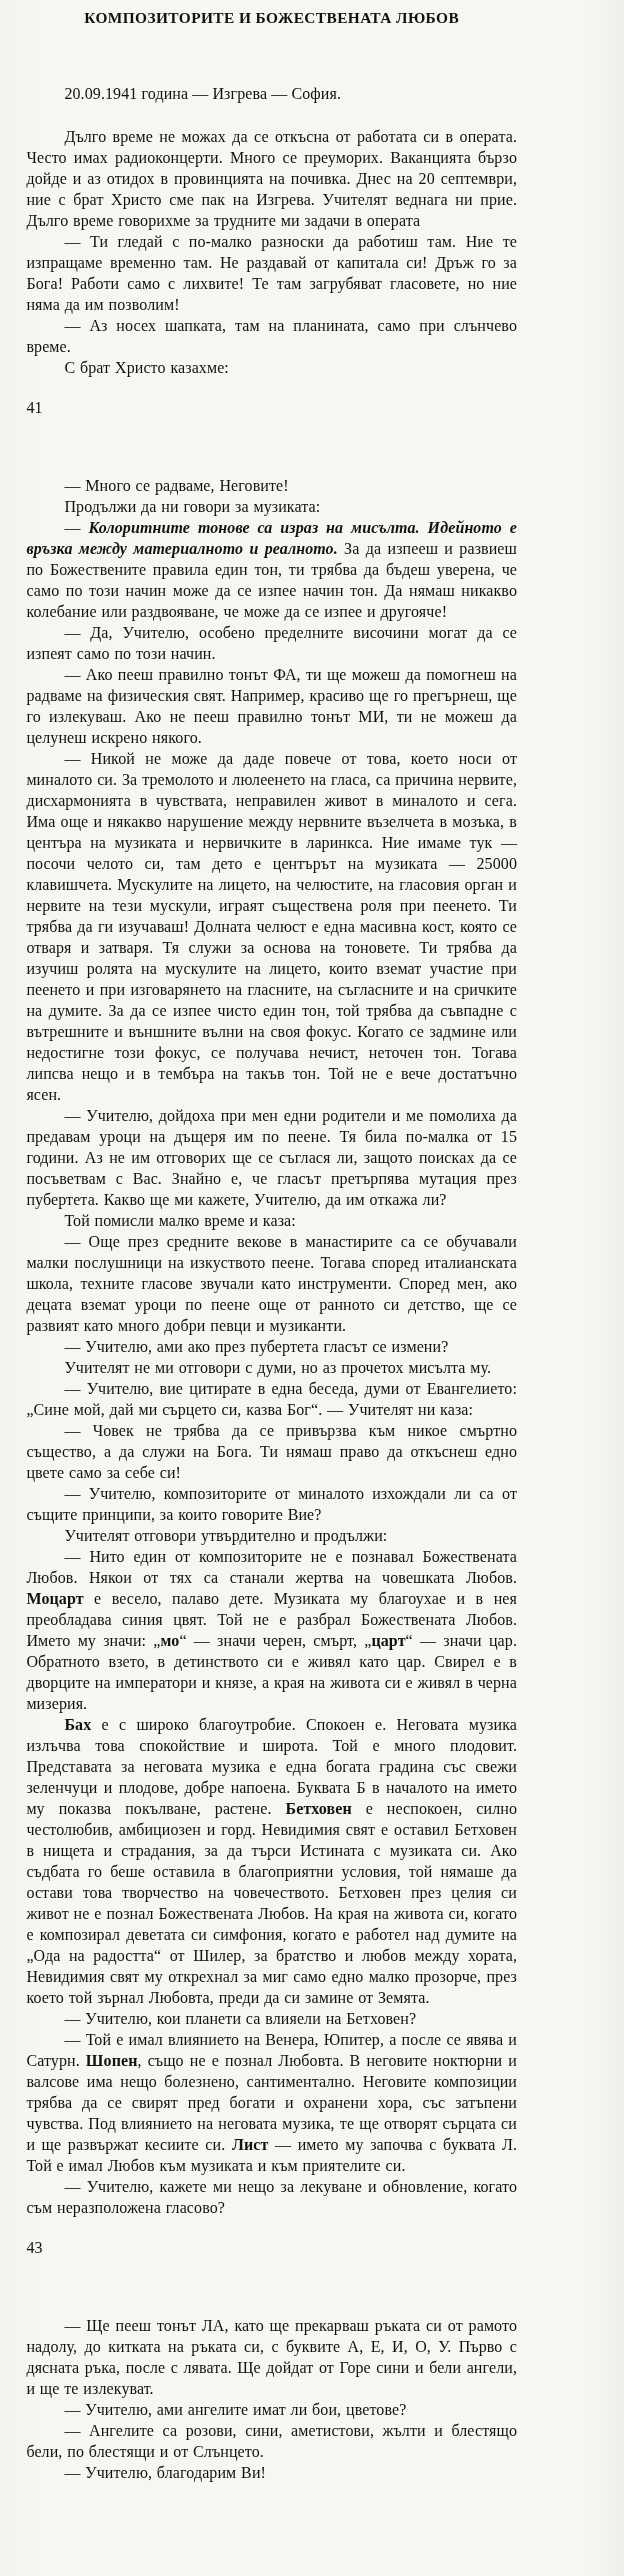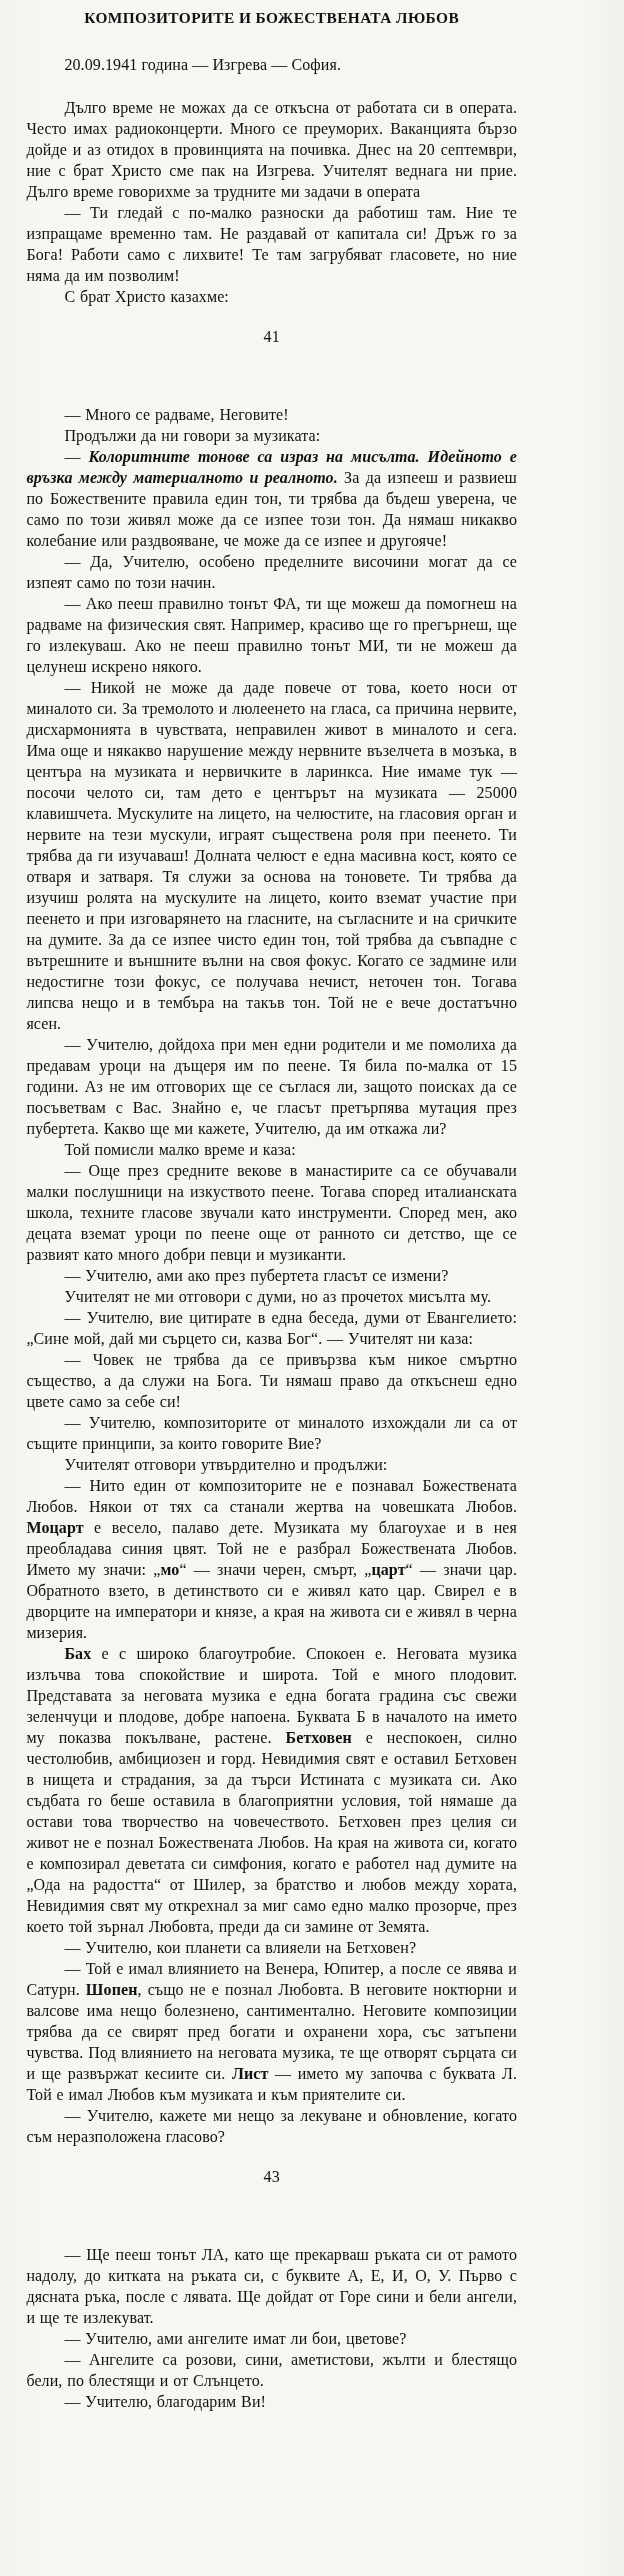--- a/index.html
+++ b/index.html
@@ -24,59 +24,60 @@
   }
   .title {
     margin: 0;
     padding-top: 1.5px;
     text-align: center;
     font-size: 15.4px;
     font-weight: bold;
     letter-spacing: 0.4px;
     font-family: "Liberation Serif", serif;
   }
-  .content { margin-top: 27px; }
+  .content { margin-top: 56px; }
   .para, .dateline, .pagenum {
     margin: 0;
     font-size: 16px;
     line-height: 21px;
     letter-spacing: 0.1px;
   }
   .para {
     text-align: justify;
     text-indent: 38px;
     word-spacing: 0.7px;
     font-family: Liberation Serif, serif;
   }
   .dateline {
     text-indent: 38px;
     margin-bottom: 22px;
   }
   .pagenum {
-    text-align: center;
+    text-align: left;
     margin-top: 19px;
     margin-bottom: 57px;
   }
   .seg-b  { font-weight: bold; }
   .seg-bi { font-weight: bold; font-style: italic; }
 </style>
 </head>
 <body>
 
 <div class="page">
   <h1 class="title">КОМПОЗИТОРИТЕ И БОЖЕСТВЕНАТА ЛЮБОВ</h1>
   <div class="content">
       <div class="dateline"><span>20.09.1941 година — Изгрева — София.</span></div>
       <p class="para"><span>Дълго време не можах да се откъсна от работата си в операта. Често имах радиоконцерти. Много се преуморих. Ваканцията бързо дойде и аз отидох в провинцията на почивка. Днес на 20 септември, ние с брат Христо сме пак на Изгрева. Учителят веднага ни прие. Дълго време говорихме за трудните ми задачи в операта</span></p>
       <p class="para"><span>— Ти гледай с по-малко разноски да работиш там. Ние те изпращаме временно там. Не раздавай от капитала си! Дръж го за Бога! Работи само с лихвите! Те там загрубяват гласовете, но ние няма да им позволим!</span></p>
+      <p class="para"><span>— Аз носех шапката, там на планината, само при слънчево време.</span></p>
       <p class="para"><span>С брат Христо казахме:</span></p>
       <div class="pagenum"><span>41</span></div>
       <p class="para"><span>— Много се радваме, Неговите!</span></p>
       <p class="para"><span>Продължи да ни говори за музиката:</span></p>
-      <p class="para"><span>— </span><span class="seg-bi">Колоритните тонове са израз на мисълта. Идейното е връзка между материалното и реалното.</span><span> За да изпееш и развиеш по Божествените правила един тон, ти трябва да бъдеш уверена, че само по този живял може да се изпее този тон. Да нямаш никакво колебание или раздвояване, че може да се изпее и другояче!</span></p>
+      <p class="para"><span>— </span><span class="seg-bi">Колоритните тонове са израз на мисълта. Идейното е връзка между материалното и реалното.</span><span> За да изпееш и развиеш по Божествените правила един тон, ти трябва да бъдеш уверена, че само по този начин може да се изпее начин тон. Да нямаш никакво колебание или раздвояване, че може да се изпее и другояче!</span></p>
       <p class="para"><span>— Да, Учителю, особено пределните височини могат да се изпеят само по този начин.</span></p>
       <p class="para"><span>— Ако пееш правилно тонът ФА, ти ще можеш да помогнеш на радваме на физическия свят. Например, красиво ще го прегърнеш, ще го излекуваш. Ако не пееш правилно тонът МИ, ти не можеш да целунеш искрено някого.</span></p>
       <p class="para"><span>— Никой не може да даде повече от това, което носи от миналото си. За тремолото и люлеенето на гласа, са причина нервите, дисхармонията в чувствата, неправилен живот в миналото и сега. Има още и някакво нарушение между нервните възелчета в мозъка, в центъра на музиката и нервичките в ларинкса. Ние имаме тук — посочи челото си, там дето е центърът на музиката — 25000 клавишчета. Мускулите на лицето, на челюстите, на гласовия орган и нервите на тези мускули, играят съществена роля при пеенето. Ти трябва да ги изучаваш! Долната челюст е една масивна кост, която се отваря и затваря. Тя служи за основа на тоновете. Ти трябва да изучиш ролята на мускулите на лицето, които вземат участие при пеенето и при изговарянето на гласните, на съгласните и на сричките на думите. За да се изпее чисто един тон, той трябва да съвпадне с вътрешните и външните вълни на своя фокус. Когато се задмине или недостигне този фокус, се получава нечист, неточен тон. Тогава липсва нещо и в тембъра на такъв тон. Той не е вече достатъчно ясен.</span></p>
       <p class="para"><span>— Учителю, дойдоха при мен едни родители и ме помолиха да предавам уроци на дъщеря им по пеене. Тя била по-малка от 15 години. Аз не им отговорих ще се съглася ли, защото поисках да се посъветвам с Вас. Знайно е, че гласът претърпява мутация през пубертета. Какво ще ми кажете, Учителю, да им откажа ли?</span></p>
       <p class="para"><span>Той помисли малко време и каза:</span></p>
       <p class="para"><span>— Още през средните векове в манастирите са се обучавали малки послушници на изкуството пеене. Тогава според италианската школа, техните гласове звучали като инструменти. Според мен, ако децата вземат уроци по пеене още от ранното си детство, ще се развият като много добри певци и музиканти.</span></p>
       <p class="para"><span>— Учителю, ами ако през пубертета гласът се измени?</span></p>
       <p class="para"><span>Учителят не ми отговори с думи, но аз прочетох мисълта му.</span></p>
       <p class="para"><span>— Учителю, вие цитирате в една беседа, думи от Евангелието: „Сине мой, дай ми сърцето си, казва Бог“. — Учителят ни каза:</span></p>
       <p class="para"><span>— Човек не трябва да се привързва към никое смъртно същество, а да служи на Бога. Ти нямаш право да откъснеш едно цвете само за себе си!</span></p>

